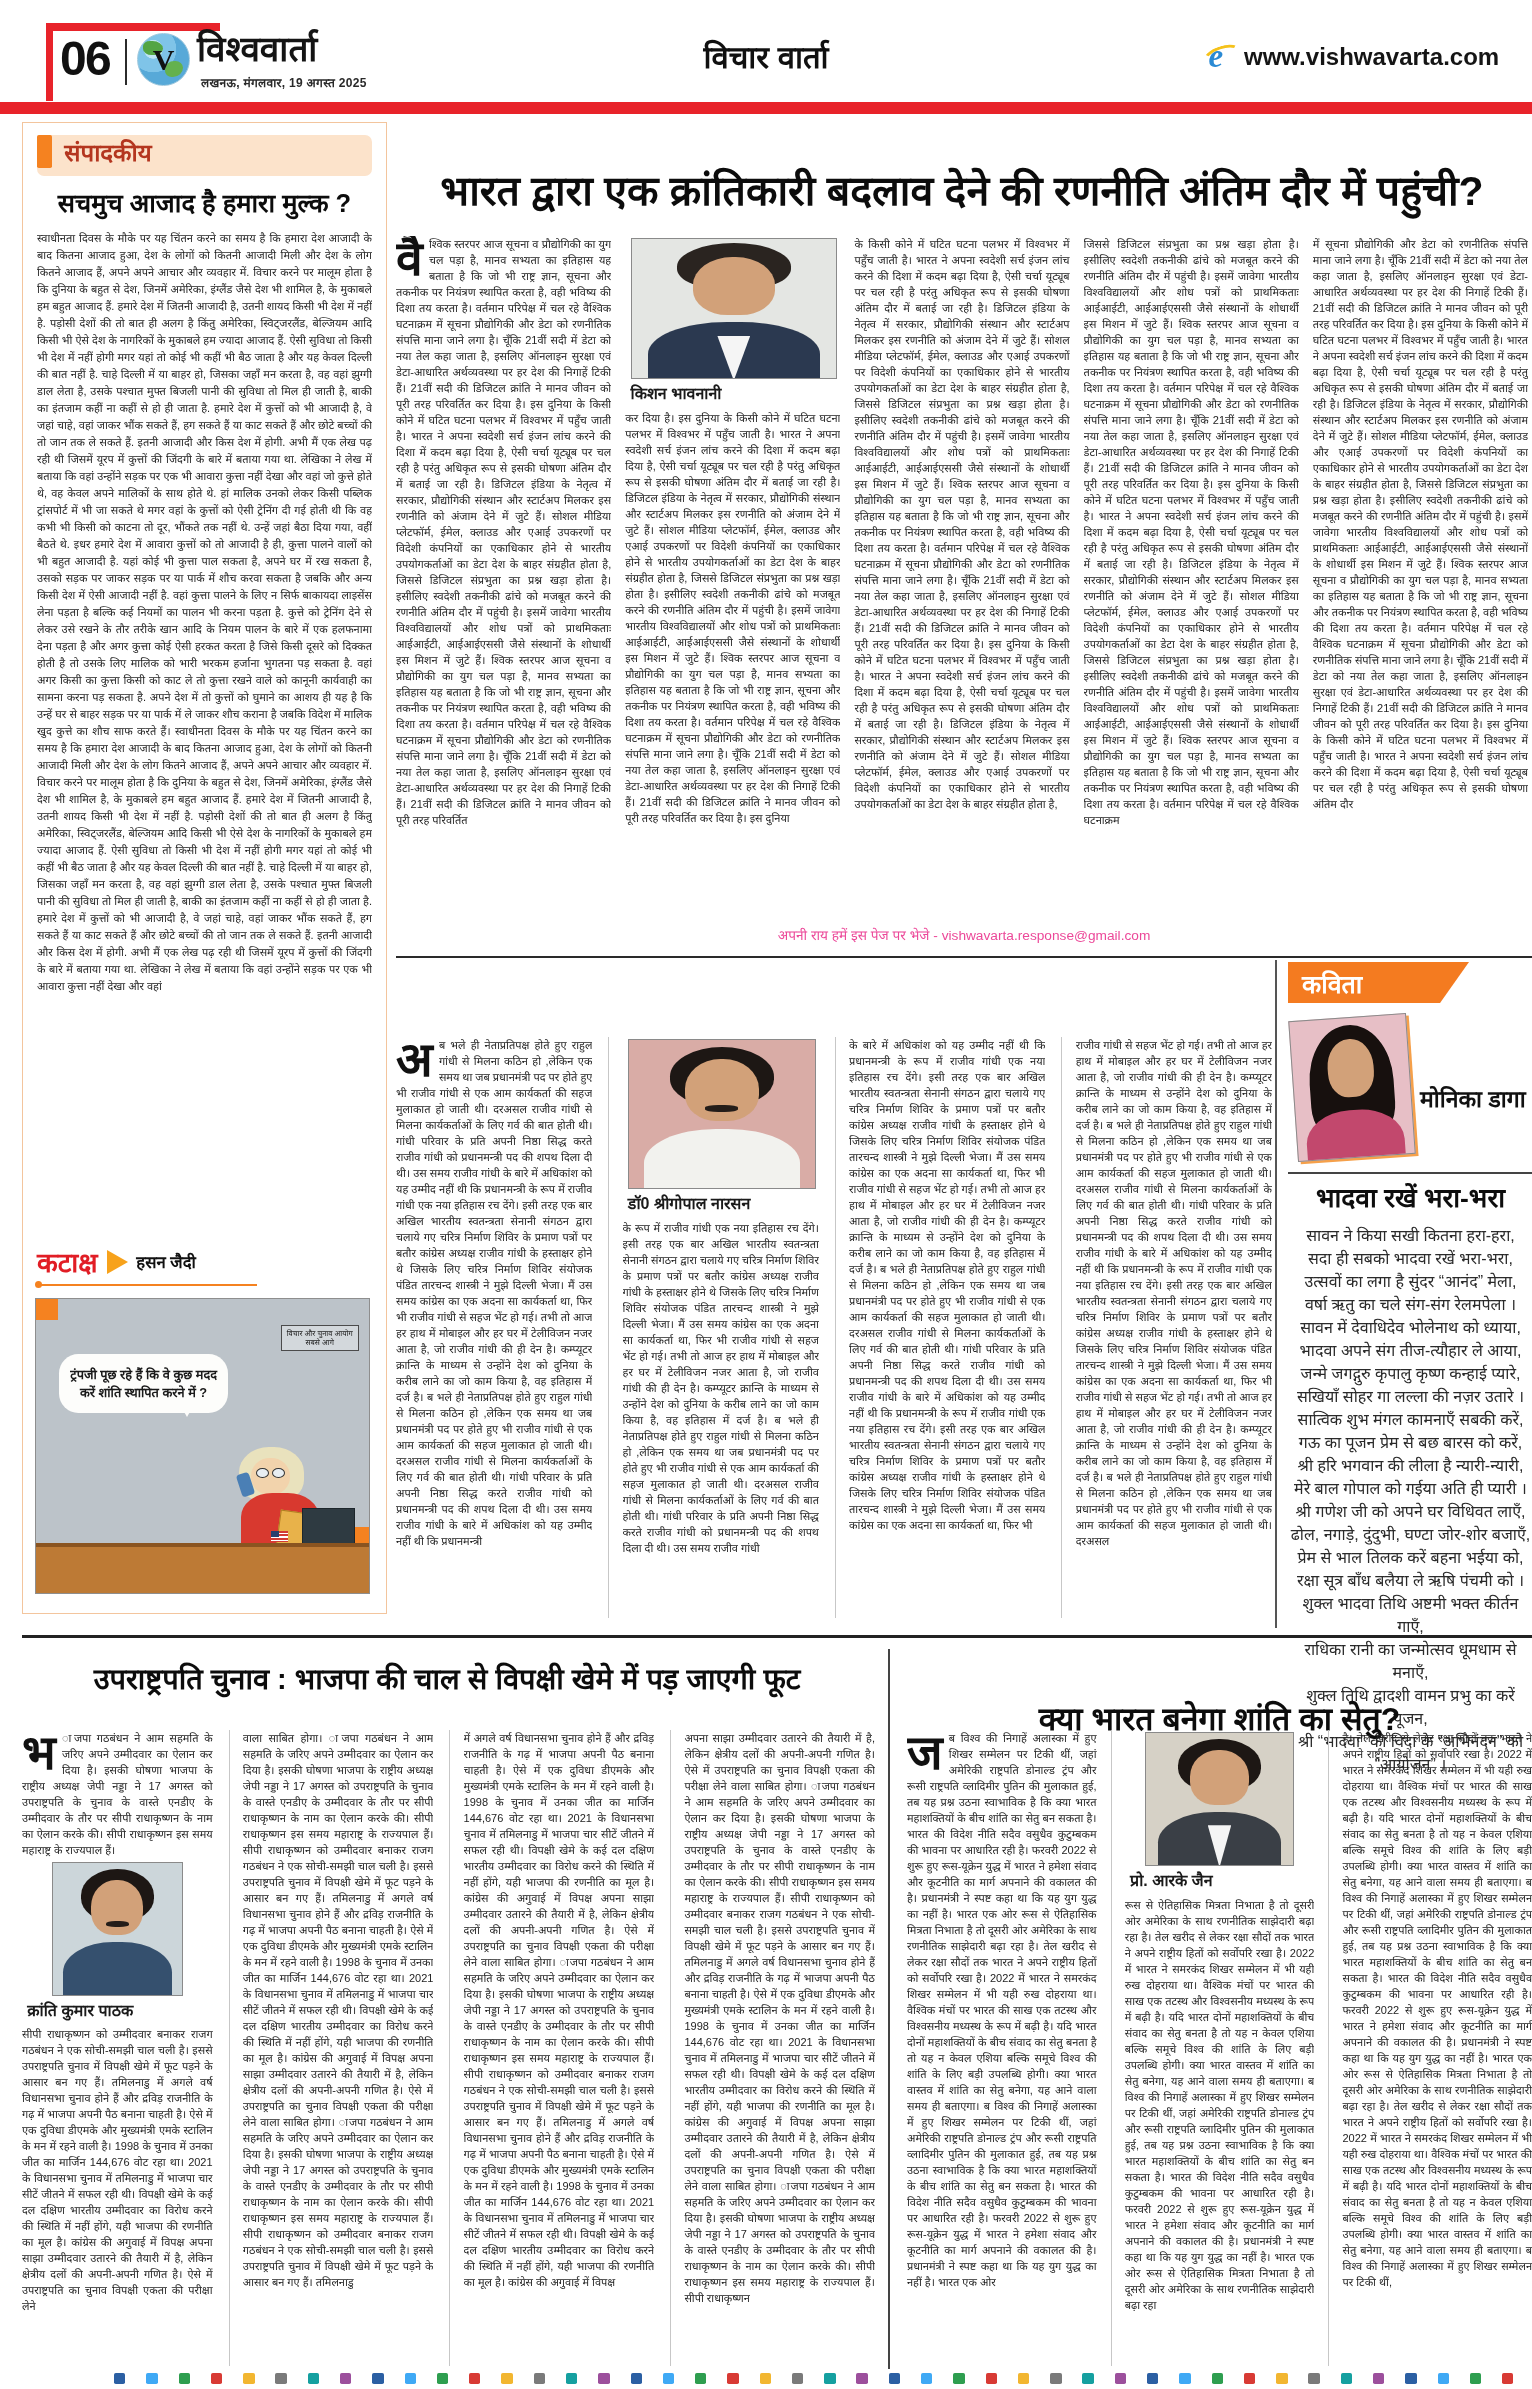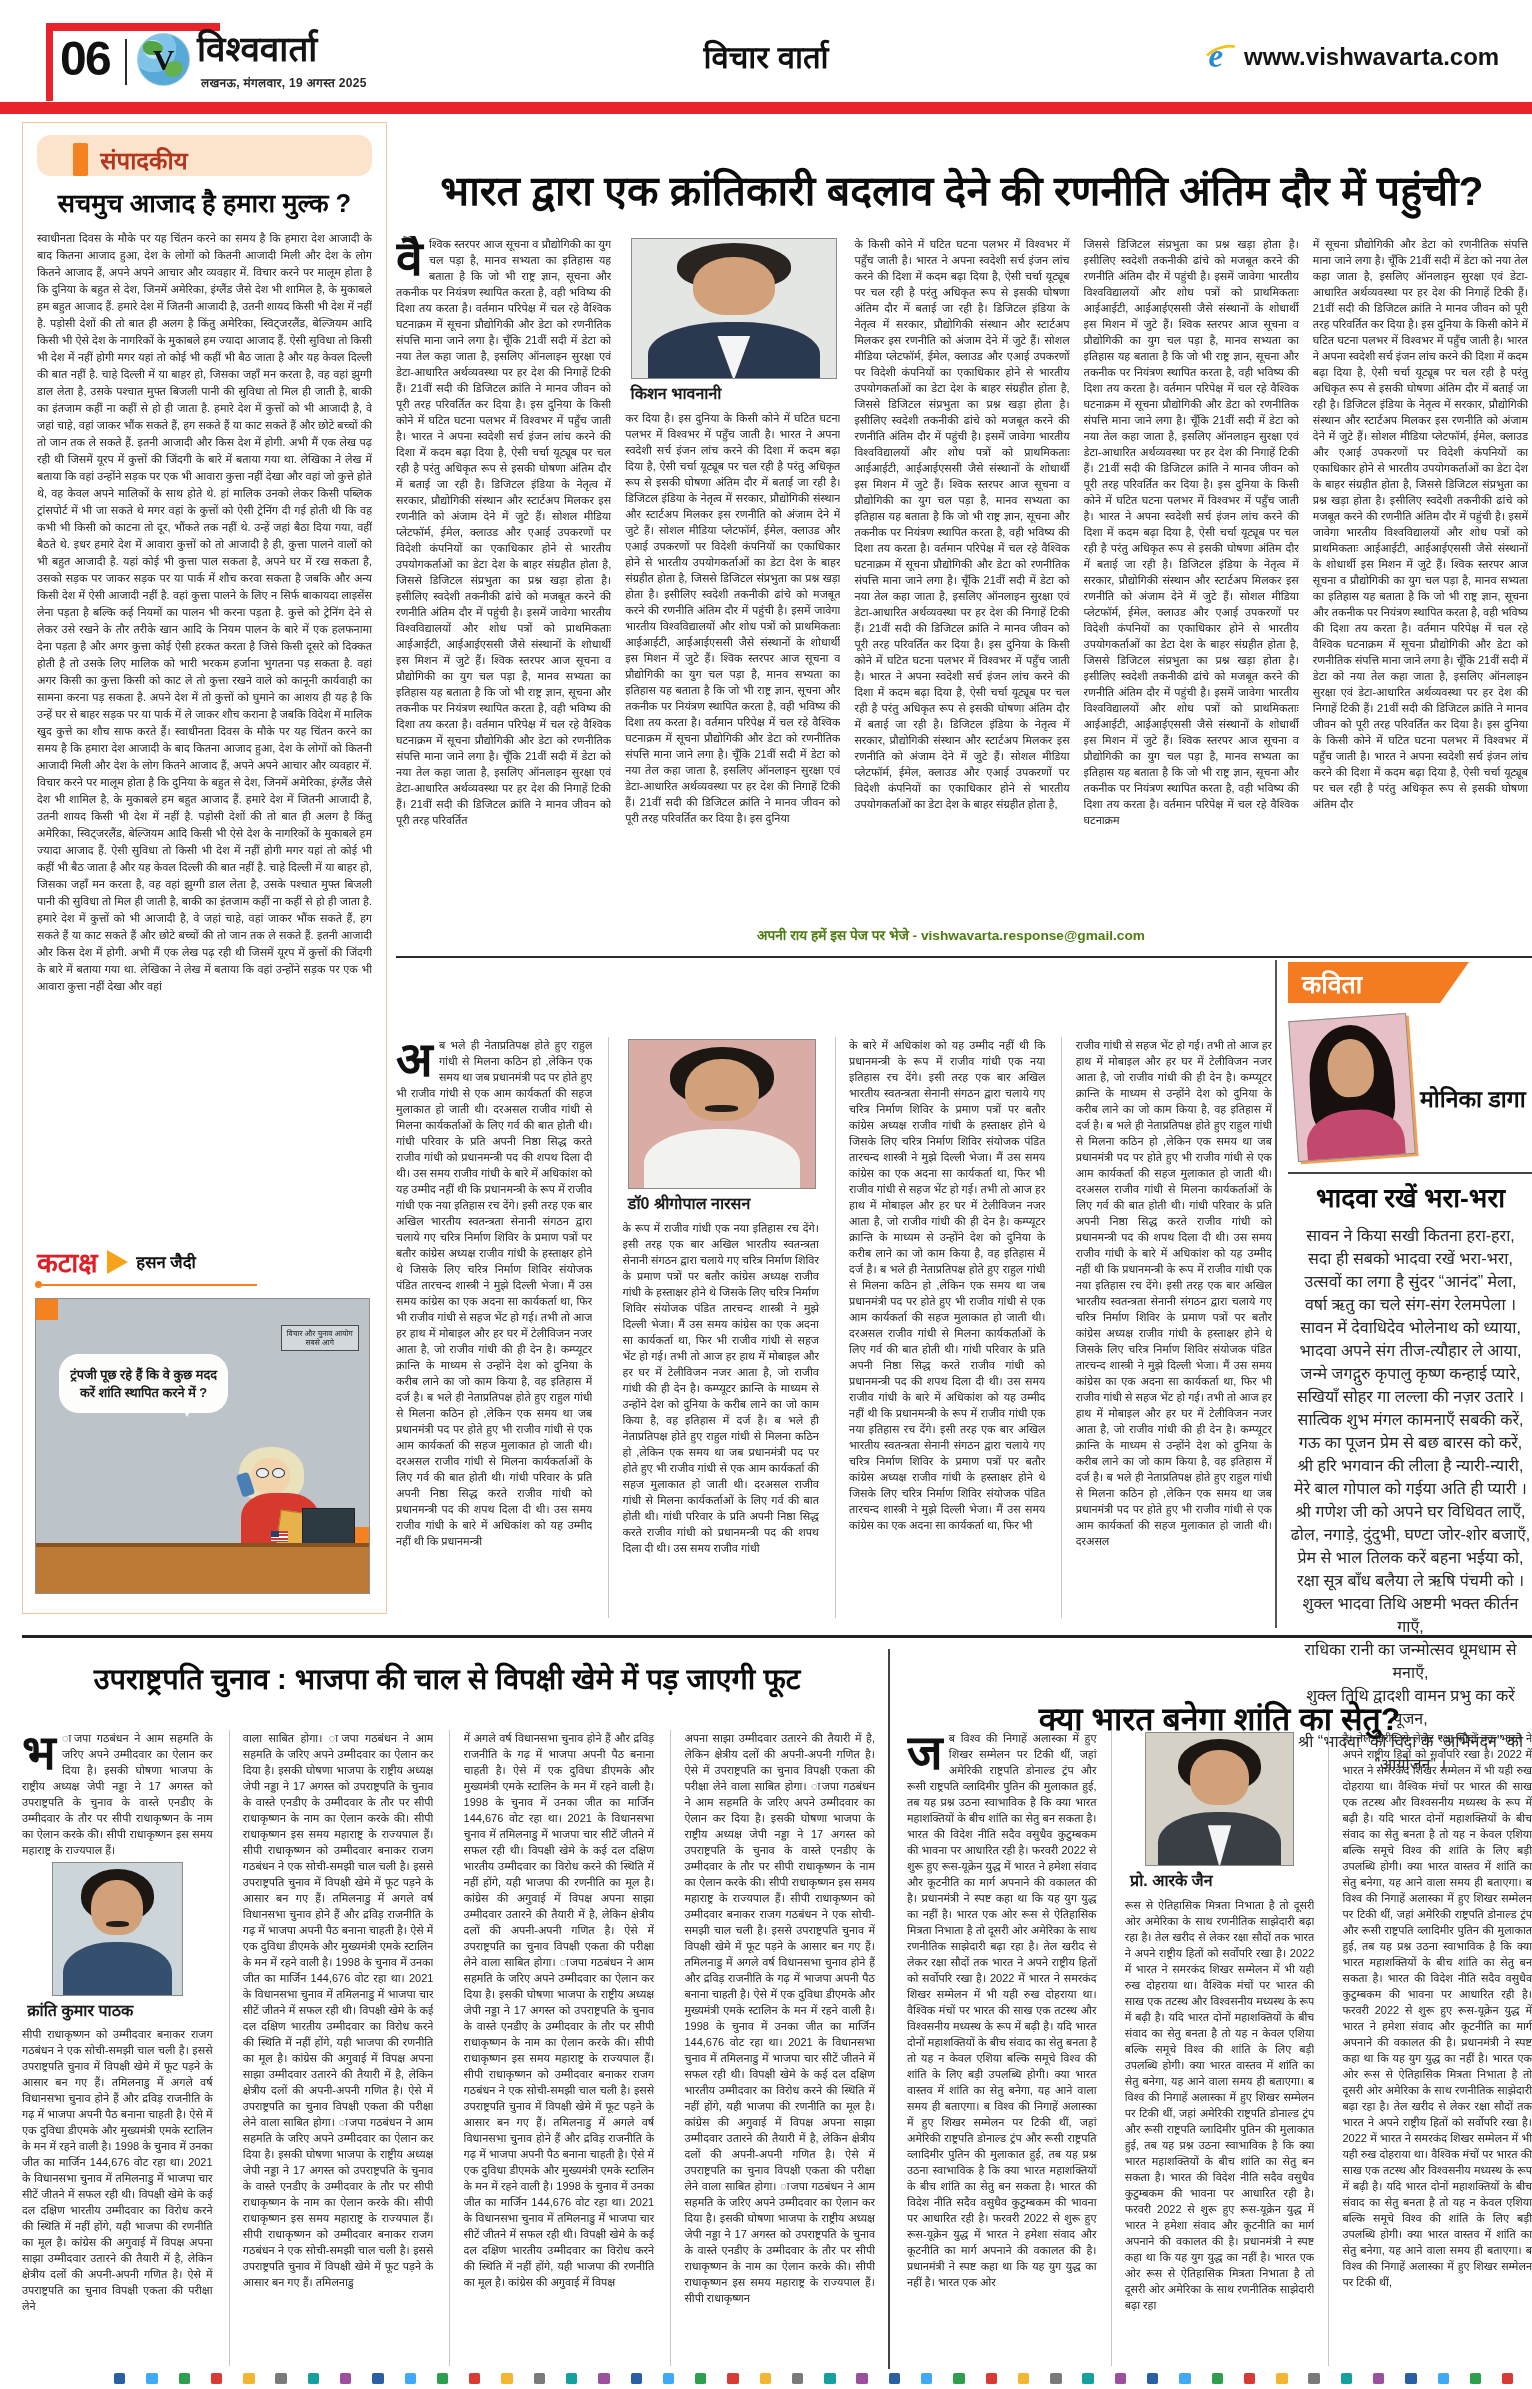--- a/index.html
+++ b/index.html
@@ -29,21 +29,21 @@
   .cols{display:flex;}
   .ncol{flex:1 1 0;overflow:hidden;}
   .gap16{gap:14px;} .gap18{gap:16px;}
   .ruled .ncol + .ncol{border-left:0.9px solid #c7c7c7;padding-left:13.2px;}
   .coltext{font-size:11px;line-height:16px;text-align:justify;color:#232323;overflow:hidden;}
   .dropcap{float:left;font-size:48px;line-height:41px;font-weight:700;color:#111;padding:1.8px 6.2px 0 0;}
   .hl{font-weight:700;color:#0c0c0c;text-align:center;line-height:1.25;}
   .caption{font-size:16px;font-weight:700;text-align:left;color:#1a1a1a;padding-top:3.5px;}
   
   .edit-box{left:22px;top:122px;width:363px;height:1490px;border:1.8px solid #f3c59d;background:#fff;}
-  .edit-label{position:absolute;left:14px;top:12.3px;right:14px;height:41px;background:#fce3cb;border-radius:14px;display:flex;align-items:flex-end;padding-left:36px;}
+  .edit-label{position:absolute;left:14px;top:12.3px;right:14px;height:41px;background:#fce3cb;border-radius:7px;display:flex;align-items:flex-start;}
   .edit-label .sq{width:15px;height:33px;background:#f58220;margin:0 12.3px 0 0;border-radius:1.8px;}
   .edit-label .txt{font-size:24px;font-weight:700;color:#b4361f;}
   .edit-headline{position:absolute;left:8.8px;right:8.8px;top:65px;font-size:25.5px;}
   .edit-body{position:absolute;left:14px;right:14px;top:107px;height:991px;font-size:11px;line-height:17px;}
   .kat-row{position:absolute;left:14px;top:1120px;display:flex;align-items:center;gap:8.8px;}
   .kat-title{font-size:27px;font-weight:700;color:#e11d25;}
   .kat-arrow{width:0;height:0;border-left:21px solid #f7a21b;border-top:12.3px solid transparent;border-bottom:12.3px solid transparent;}
   .kat-author{font-size:16.7px;font-weight:700;color:#111;}
   .kat-rule{position:absolute;left:14px;top:1161px;width:220px;height:1.8px;background:#f58220;}
   .kat-rule::before{content:"";position:absolute;left:-1.8px;top:-2.6px;width:7px;height:7px;border-radius:50%;background:#f58220;}
@@ -78,21 +78,21 @@
   .ph-gopal{background:#d9aca6;} .ph-gopal .torso{background:#f2f2ee;}
   .ph-kranti{background:#ccd6da;} .ph-kranti .torso{background:#35506e;}
   .ph-jain{background:#d6d1c6;} .ph-jain .torso{background:#3a3f46;}
   .ph-monika{background:#e7bfc6;} .ph-monika .hair{left:14%;width:72%;height:82%;border-radius:50% 50% 30% 30%;background:#17100e;}
   .ph-monika .face{top:15%;}
   .ph-monika .torso{background:#c2486d;bottom:-16%;}
   
   .main-headline{left:396px;top:166px;width:1132px;font-size:41px;}
   .main-cols{left:396px;top:236px;width:1132px;height:685px;}
   .photo-block{margin:1.8px 5.3px 5.3px 5.3px;}
-  .feedback{left:757px;top:925px;width:414px;text-align:left;font-size:13.7px;font-weight:700;color:#4d7c0f;}
+  .feedback{left:757px;top:925px;width:414px;text-align:center;font-size:13.7px;font-weight:400;color:#ec4899;}
   .div-h1{left:396px;top:956px;width:1136px;height:1.8px;background:#2a2a2a;}
   
   .mem-headline{left:396px;top:971px;width:876px;font-size:35px;}
   .mem-cols{left:396px;top:1037px;width:876px;height:581px;}
   .div-v-poem{left:1275px;top:960px;width:1.8px;height:668px;background:#555;}
   
   .poem{left:1288px;top:962px;width:245px;}
   .poem-banner{width:181px;height:41px;background:#f47b20;clip-path:polygon(0 0,100% 0,84% 100%,0 100%);
                display:flex;align-items:center;padding-left:14px;box-sizing:border-box;
                font-size:25px;font-weight:700;color:#fff;}

